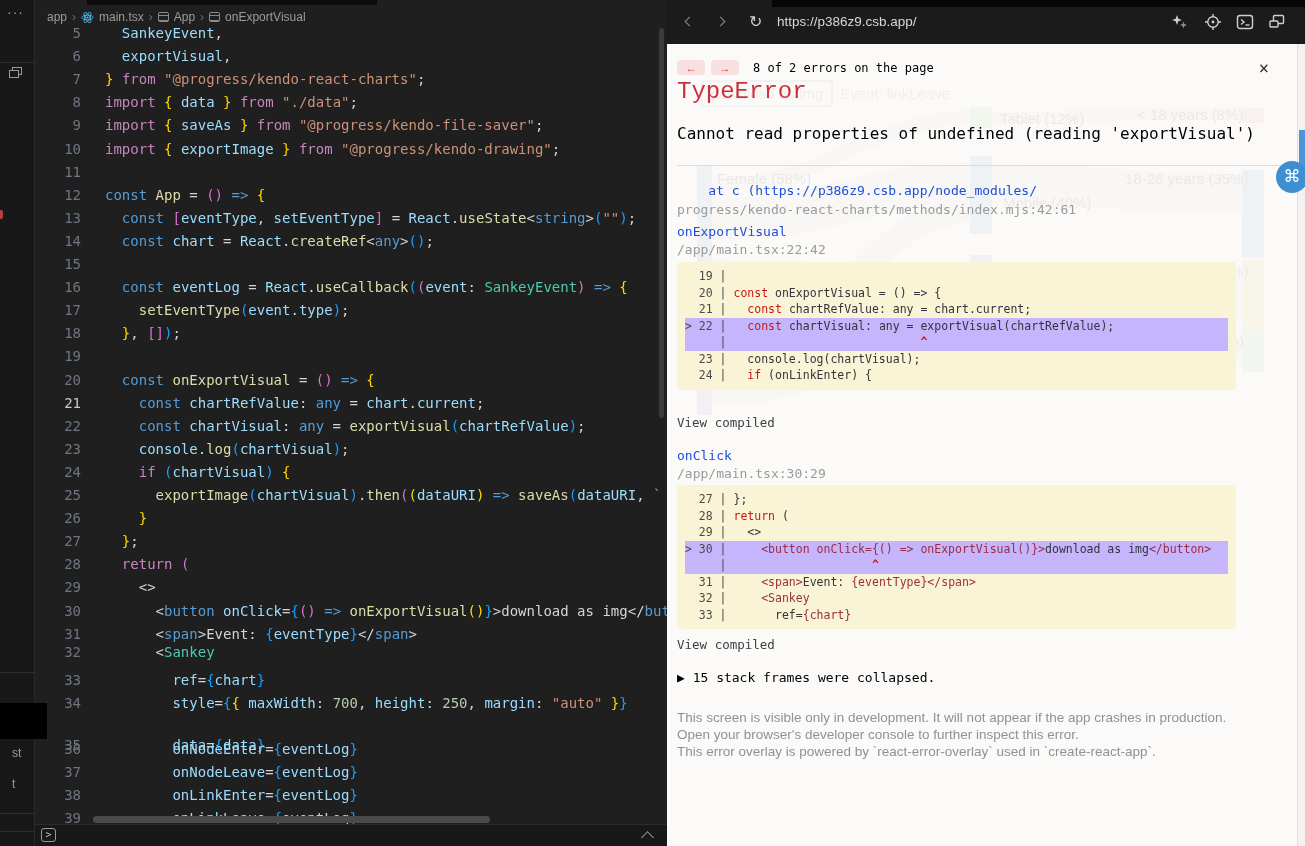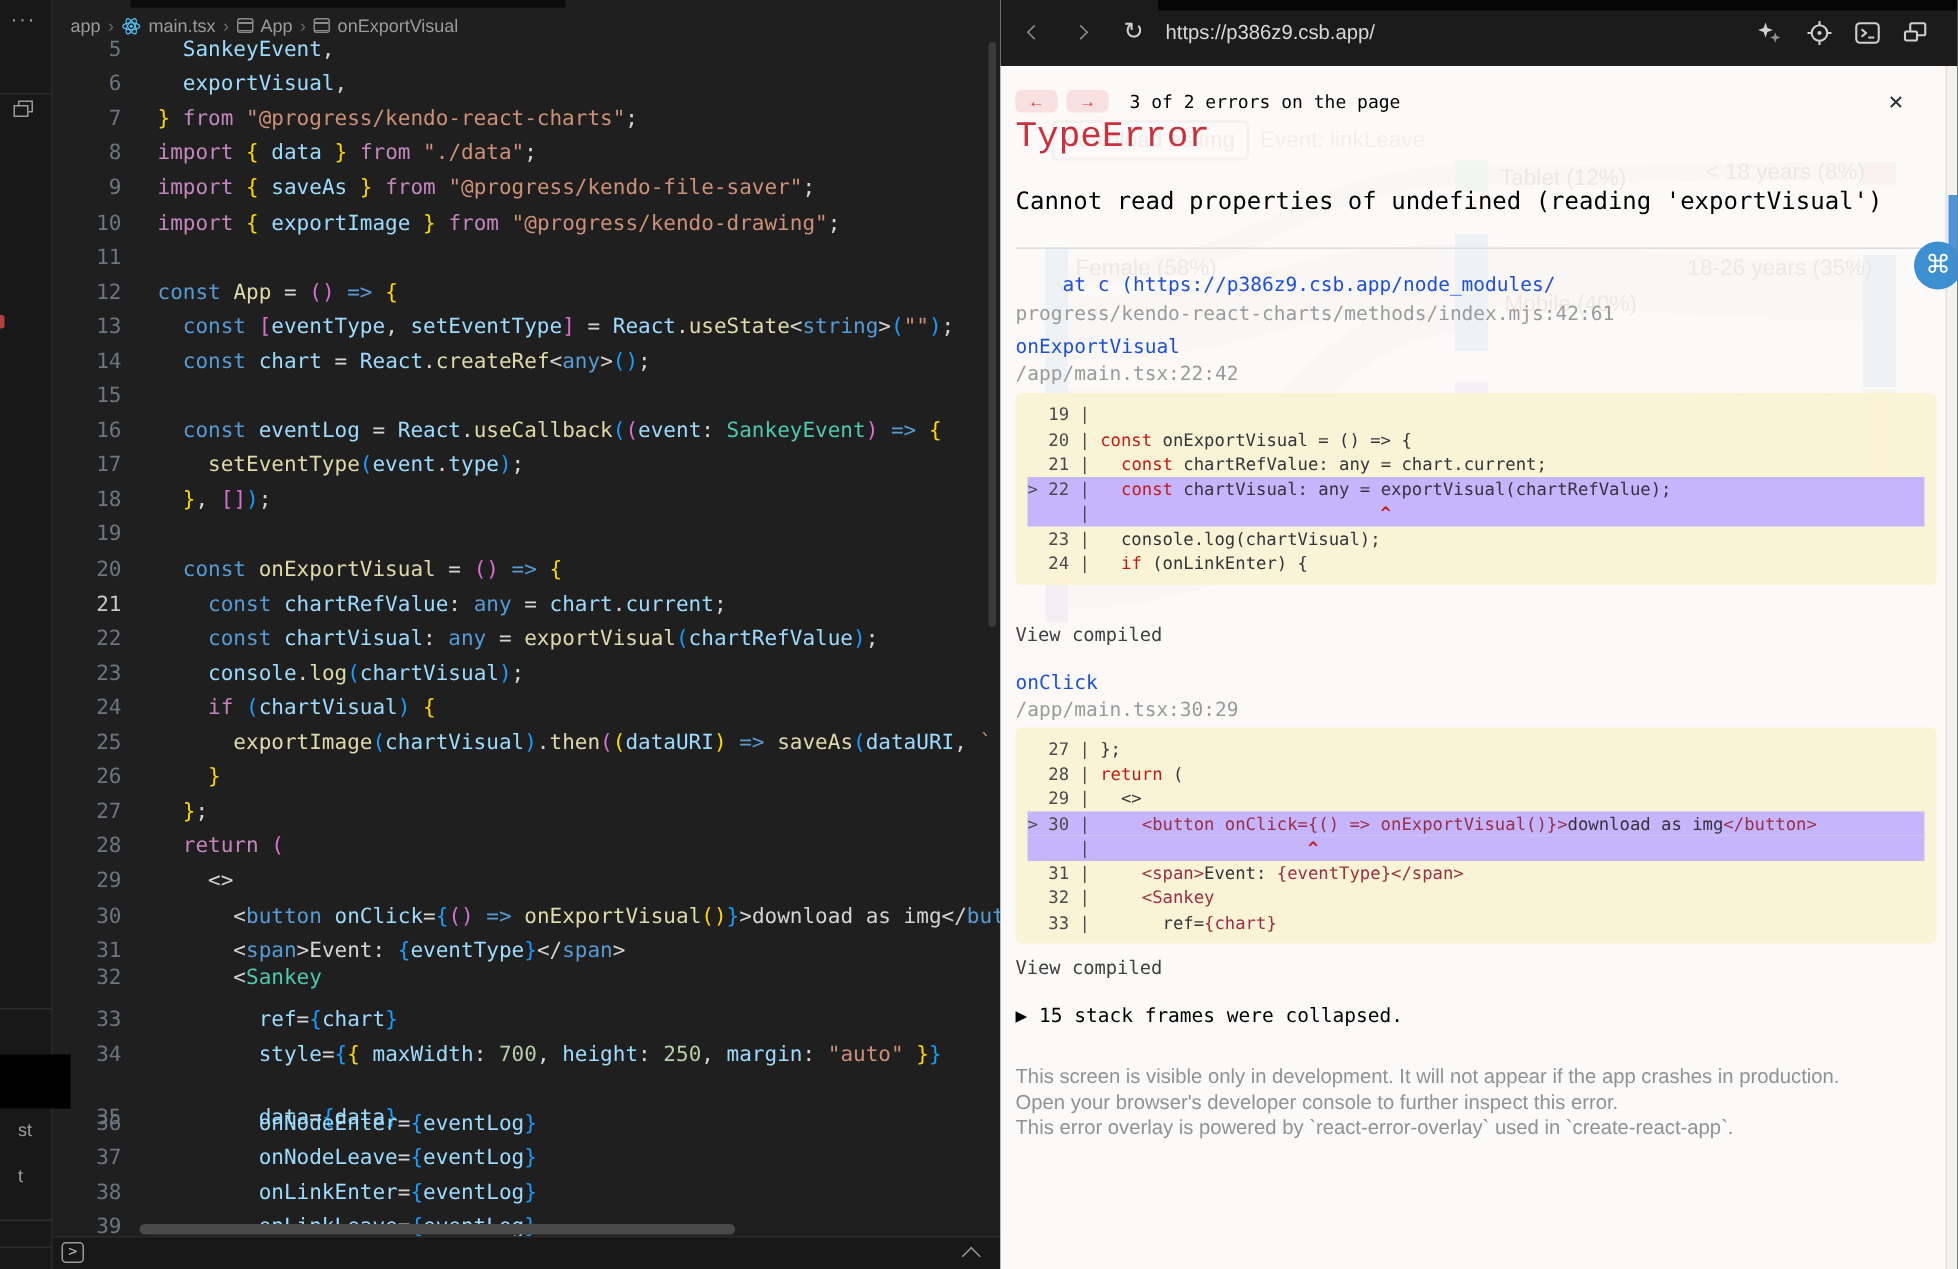--- a/index.html
+++ b/index.html
@@ -74,21 +74,21 @@
   #ov-nav { position:absolute; left:10px; top:16px; display:flex; align-items:center; gap:6px; }
   .ov-nav-btn { width:28px; height:15px; background:#f8e0e0; border-radius:4px; border:none;
     color:#d63a3a; font-size:11px; line-height:14px; text-align:center; cursor:pointer; }
   #ov-nav-text { margin-left:8px; font-size:12px; color:#000; }
   #ov-close { position:absolute; right:28px; top:16px; font-size:17px; color:#333; cursor:pointer; line-height:16px; }
   #ov-title { position:absolute; left:10px; top:34px; font-size:24px; color:#c9313d; }
   #ov-message { position:absolute; left:10px; top:80px; font-size:16px; color:#000; white-space:pre; }
   #ov-divider { position:absolute; left:10px; top:121px; width:606px; height:1px; background:#dcdcdc; }
   .frame-fn { position:absolute; left:10px; font-size:13px; color:#1d4ed8; white-space:pre; }
   .frame-path { position:absolute; left:10px; font-size:13px; color:#9a9a9a; white-space:pre; }
-  .snippet { position:absolute; left:10px; width:614px; background:rgba(250,243,211,0.94);
+  .snippet { position:absolute; left:10px; width:559px; background:rgba(250,243,211,0.94);
     border-radius:4px; padding:6px 8px; }
   .sn-row { height:16.5px; line-height:16.5px; font-family:"DejaVu Sans Mono","Liberation Mono",monospace;
     font-size:11.5px; white-space:pre; }
   .sn-row.hl { background:#c4b5fd; }
   .sn-gut { color:#4a4a4a; }
   .sn-x{color:#33343b}.sn-kw{color:#c41a16}.sn-st{color:#1a6fb5}
   .sn-cr{color:#c41a16;font-weight:bold}.sn-tag{color:#9c2d43}
   .view-compiled { position:absolute; left:10px; font-size:12.5px; color:#404040; cursor:pointer; }
   #ov-collapsed { position:absolute; left:10px; font-size:13px; color:#000; cursor:pointer; }
   .footer-line { position:absolute; left:10px; font-size:13.5px; color:#8d9295; }
@@ -259,21 +259,21 @@
           <div class="sk-label" style="left: 458px; top: 126px;">18-26 years (35%)</div>
           <div class="sk-label" style="left: 458px; top: 218px;">27-40 years (38%)</div>
           <div class="sk-label" style="left: 462px; top: 288px;">&gt; 40 years (19%)</div>
         </div>
     </div>
 
     <div id="error-overlay" class="ov-mono">
       <div id="ov-nav">
         <button class="ov-nav-btn">←</button>
         <button class="ov-nav-btn">→</button>
-        <span id="ov-nav-text">3 of 2 errors on the page</span>
+        <span id="ov-nav-text">8 of 2 errors on the page</span>
       </div>
       <div id="ov-close">×</div>
       <div id="ov-title" style="font-family:Liberation Mono, monospace">TypeError</div>
       <div id="ov-message">Cannot read properties of undefined (reading 'exportVisual')</div>
       <div id="ov-divider"></div>
 
       <div class="frame-fn" style="top:139px">    at c (https://p386z9.csb.app/node_modules/</div>
       <div class="frame-path" style="top:158px">progress/kendo-react-charts/methods/index.mjs:42:61</div>
 
       <div class="frame-fn" style="top:180px">onExportVisual</div>

